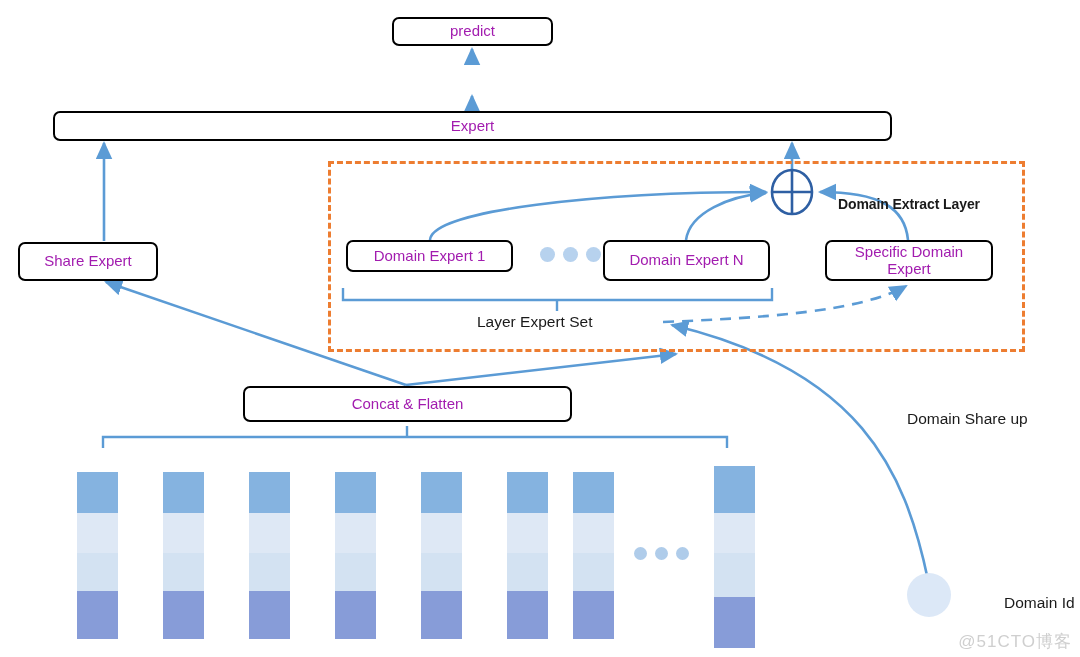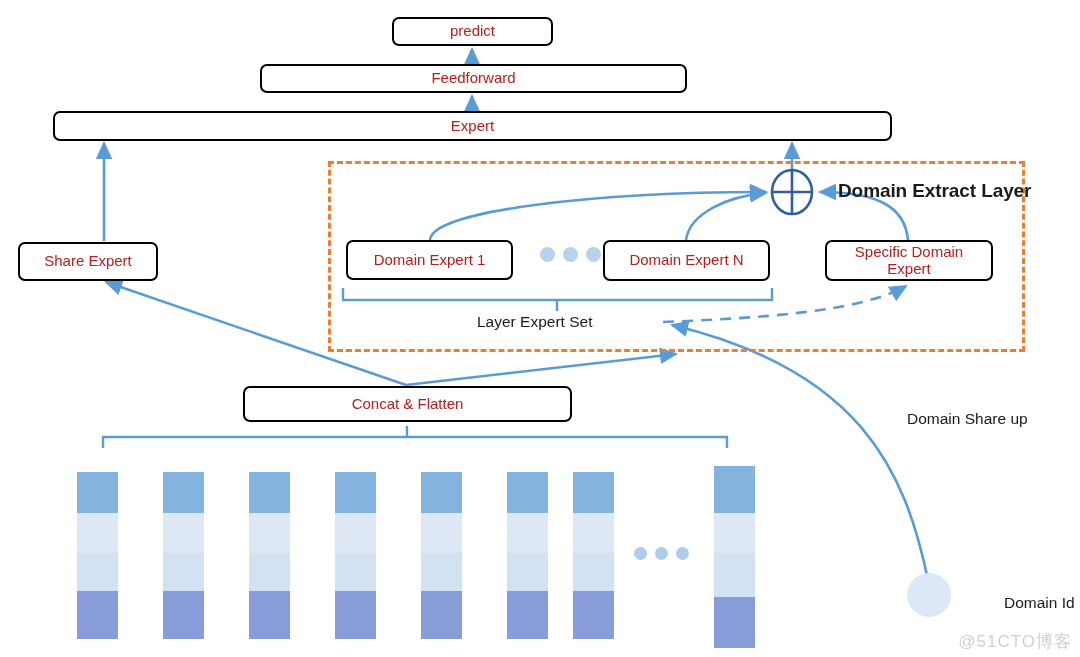--- a/index.html
+++ b/index.html
@@ -10,40 +10,40 @@
   .node{
     position:absolute;
     box-sizing:border-box;
     border:2.5px solid #000;
     border-radius:7px;
     background:#fff;
     display:flex;
     align-items:center;
     justify-content:center;
     text-align:center;
-    color:#b91c1c;
+    color:#a21caf;
     font-size:15px;
     line-height:1.08;
     z-index:4;
   }
   .dashbox{
     position:absolute;
     box-sizing:border-box;
     border:3px dashed #ED7D31;
     background:transparent;
     z-index:2;
   }
   .lbl{
     position:absolute;
     color:#1a1a1a;
     font-size:15.5px;
     white-space:nowrap;
     z-index:5;
   }
-  .lbl.bold{font-weight:bold;font-size:19px;letter-spacing:-0.1px;}
+  .lbl.bold{font-weight:bold;font-size:14px;letter-spacing:-0.1px;margin-top:16px;}
   .dots{position:absolute;display:flex;gap:8px;z-index:5;}
   .dots i{display:block;width:13px;height:13px;border-radius:50%;background:#AFCCEA;}
   .dots.small i{width:15px;height:15px;background:#B7D2EE;}
 
   .col{position:absolute;width:41px;z-index:3;}
   .col .seg{width:100%;display:block;}
 
   .domainid{
     position:absolute;width:44px;height:44px;border-radius:50%;
     background:#DCE8F7;z-index:4;
@@ -104,27 +104,26 @@
 
     <g>
       <ellipse cx="792" cy="192" rx="20" ry="22" fill="#fff" stroke="#2E5FA3" stroke-width="2.6"></ellipse>
       <line x1="792" y1="170" x2="792" y2="214" stroke="#2E5FA3" stroke-width="2.6"></line>
       <line x1="771" y1="192" x2="813" y2="192" stroke="#2E5FA3" stroke-width="2.6"></line>
     </g>
   </svg>
 
   <div class="node" style="left:392px;top:17px;width:161px;height:29px;">predict</div>
 
-  <div class="node" style="left:260px;top:64px;width:427px;height:29px;">Feedforward</div>
 
   <div class="node" style="left:53px;top:111px;width:839px;height:30px;">Expert</div>
 
   <div class="node" style="left:18px;top:242px;width:140px;height:39px;">Share Expert</div>
 
-  <div class="node" style="left:346px;top:240px;width:167px;height:40px;">Domain Expert 1</div>
+  <div class="node" style="left:346px;top:240px;width:167px;height:32px;">Domain Expert 1</div>
 
   <div class="node" style="left:603px;top:240px;width:167px;height:41px;">Domain Expert N</div>
 
   <div class="node" style="left:825px;top:240px;width:168px;height:41px;flex-direction:column;">
     <span>Specific Domain</span>
     <span>Expert</span>
   </div>
 
   <div class="node" style="left:243px;top:386px;width:329px;height:36px;">Concat &amp; Flatten</div>
 

